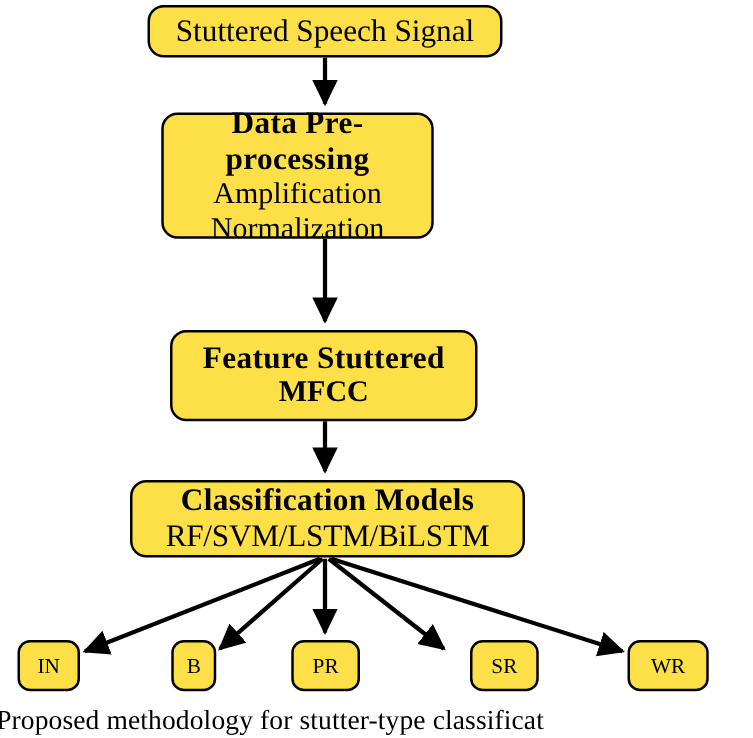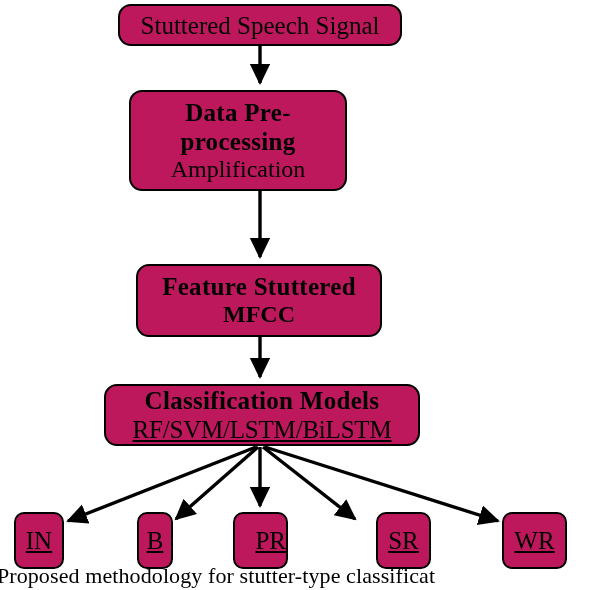--- a/index.html
+++ b/index.html
@@ -29,21 +29,21 @@
     top: 0;
     width: 602px;
     height: 590px;
     pointer-events: none;
   }
   .node {
     position: absolute;
     box-sizing: border-box;
     border: 2.2px solid #000000;
     border-radius: 11px;
-    background: #be185d;
+    background: #fde047;
     display: flex;
     flex-direction: column;
     align-items: center;
     justify-content: center;
     text-align: center;
     line-height: 1.16;
     z-index: 2;
   }
   .node .title {
     font-weight: bold;
@@ -71,33 +71,32 @@
     border-radius: 13px;
   }
   #node-feature .title { font-size: 25px; }
   #node-feature .sub { font-size: 24px; font-weight: bold; }
   #node-classification {
     left: 104px; top: 384px; width: 316px; height: 62px;
     font-size: 24px;
     border-radius: 13px;
   }
   #node-classification .title { font-size: 25px; }
-  #node-classification .sub { font-size: 25px; letter-spacing: -0.2px; text-decoration: underline; }
+  #node-classification .sub { font-size: 25px; letter-spacing: -0.2px; }
   
   .leaf {
     top: 512px;
-    height: 57px;
-    font-size: 25px;
+    height: 41px;
+    font-size: 17px;
     border-radius: 10px;
     border-width: 2.2px;
-    text-decoration: underline;
   }
   #leaf-in { left: 14px; width: 50px; }
   #leaf-b  { left: 137px; width: 36px; }
-  #leaf-pr { left: 233px; width: 55px; align-items: flex-end; }
+  #leaf-pr { left: 233px; width: 55px; }
   #leaf-sr { left: 376px; width: 55px; }
   #leaf-wr { left: 502px; width: 65px; }
   
   #caption {
     position: absolute;
     left: -26px;
     top: 562px;
     width: 656px;
     font-size: 22px;
     line-height: 1.25;
@@ -129,20 +128,21 @@
     <line x1="265" y1="447" x2="498" y2="521" stroke="#000000" stroke-width="3.4" marker-end="url(#arrowhead)"></line>
   </svg>
 
   <div class="node" id="node-input">
     <span class="sub">Stuttered Speech Signal</span>
   </div>
 
   <div class="node" id="node-preprocessing">
     <span class="title">Data Pre-processing</span>
     <span class="sub">Amplification</span>
+    <span class="sub">Normalization</span>
   </div>
 
   <div class="node" id="node-feature">
     <span class="title">Feature Stuttered</span>
     <span class="sub">MFCC</span>
   </div>
 
   <div class="node" id="node-classification">
     <span class="title">Classification Models</span>
     <span class="sub">RF/SVM/LSTM/BiLSTM</span>

